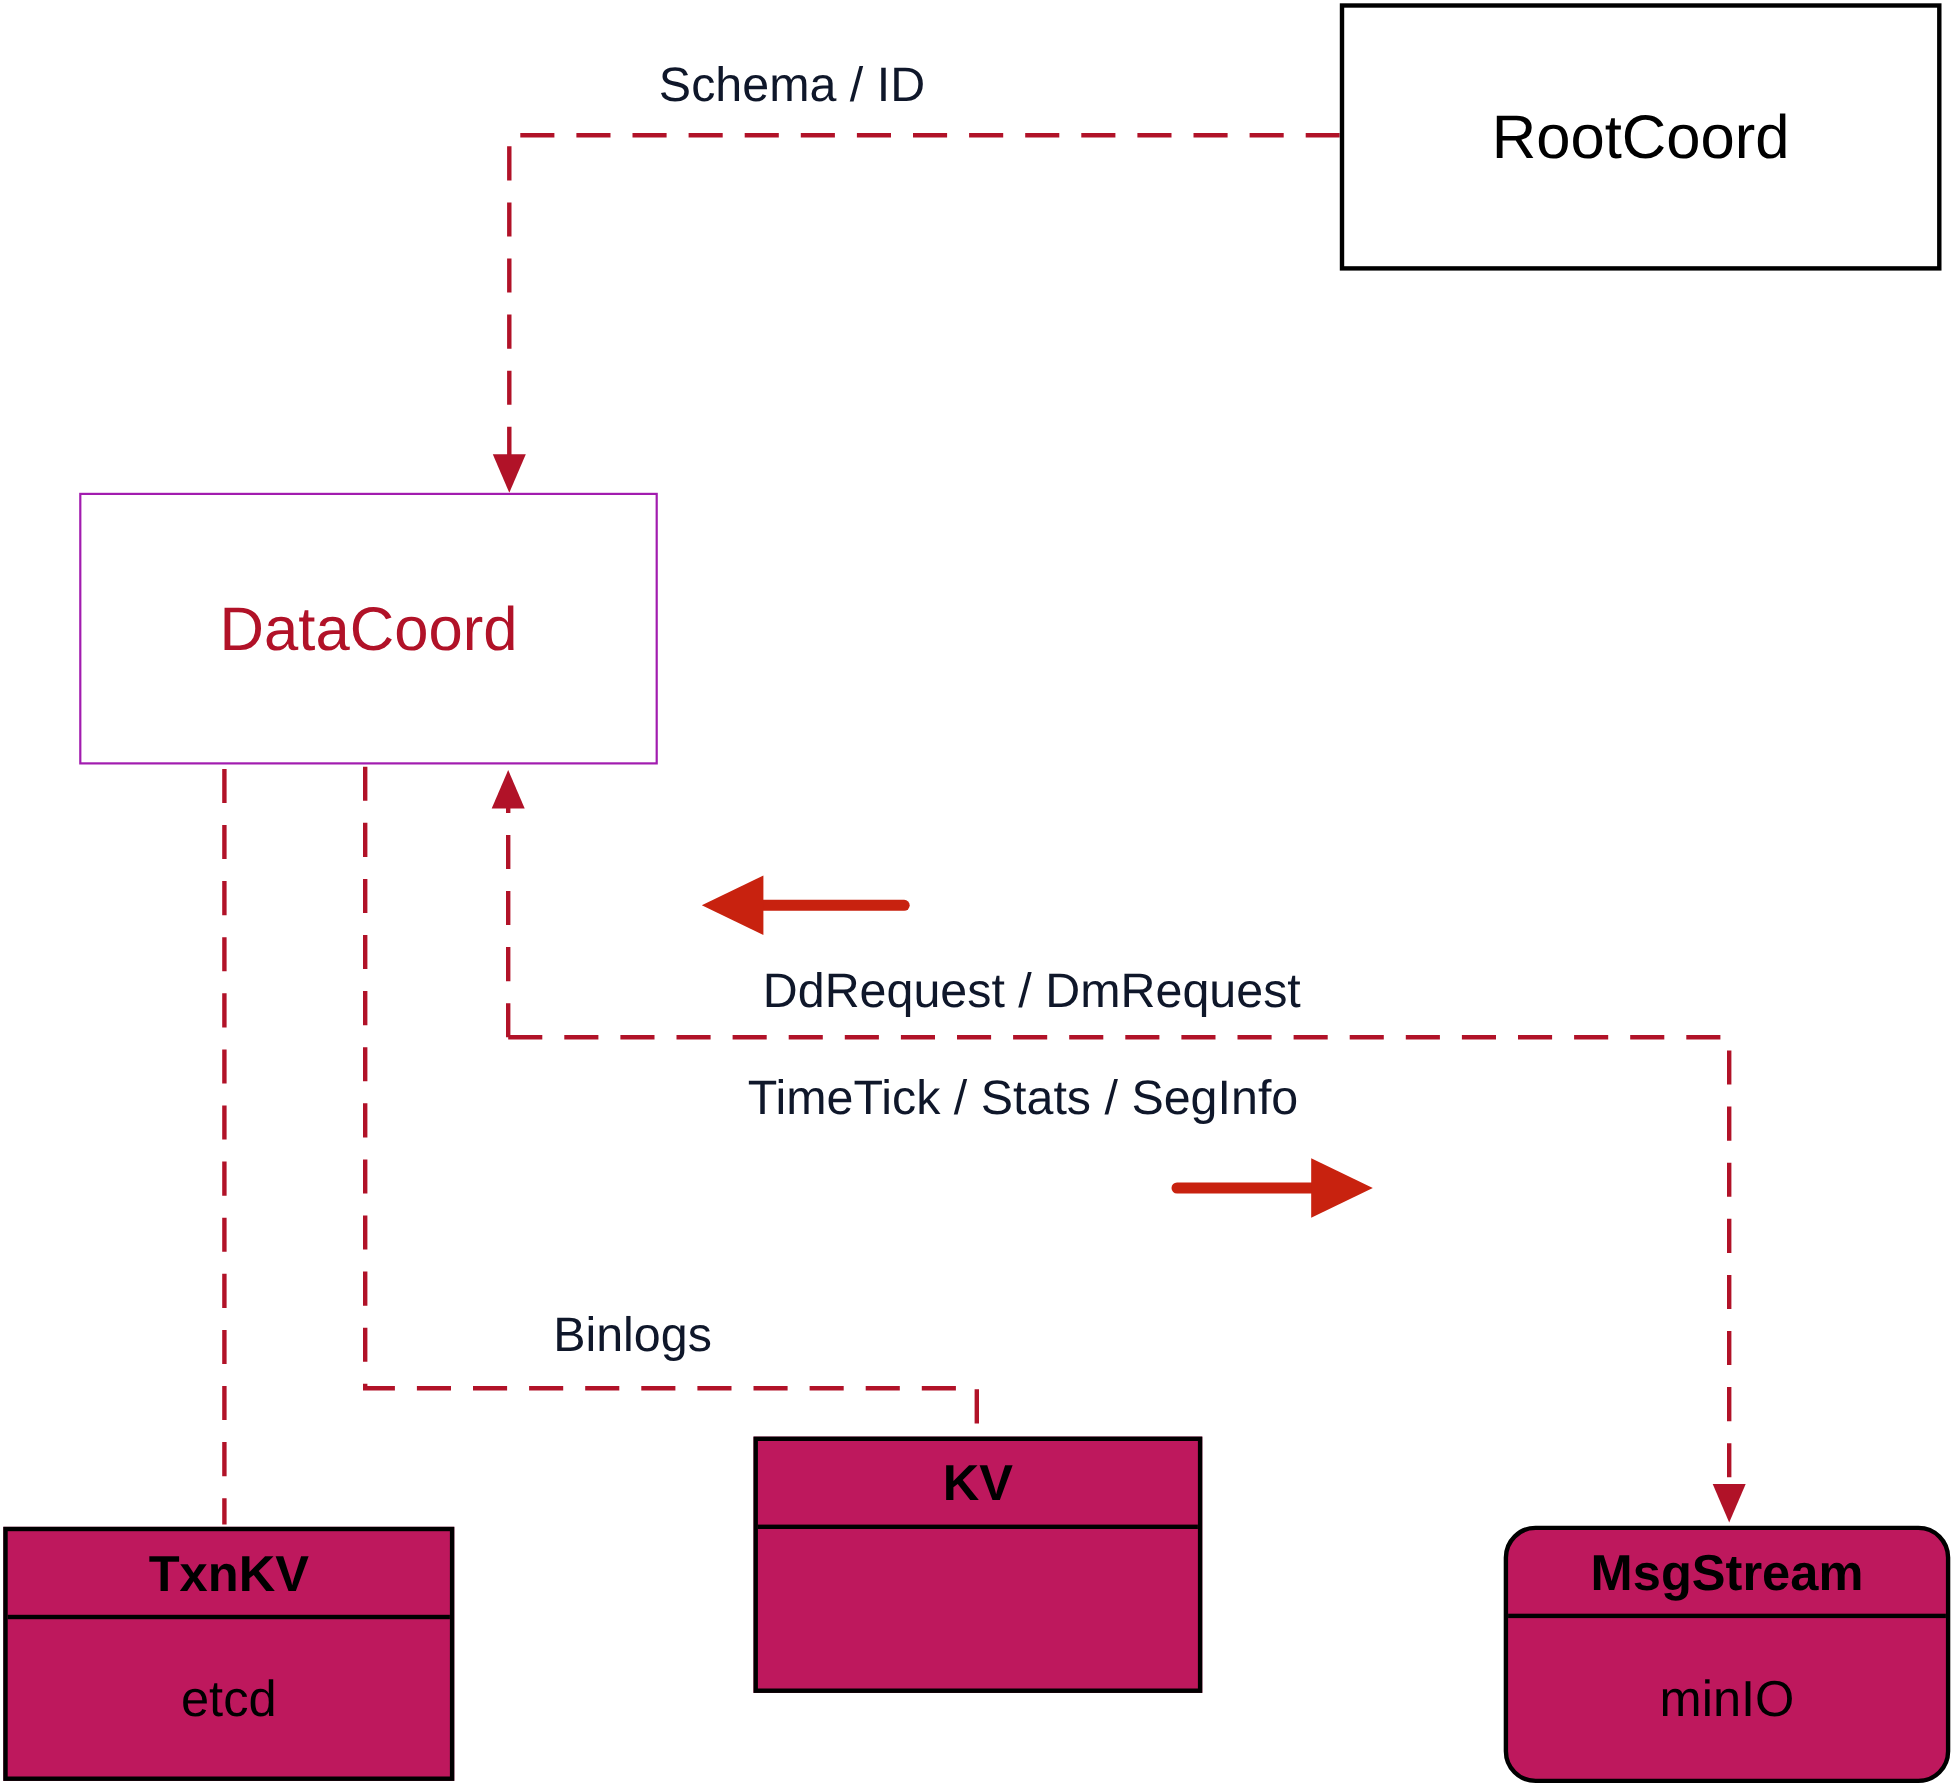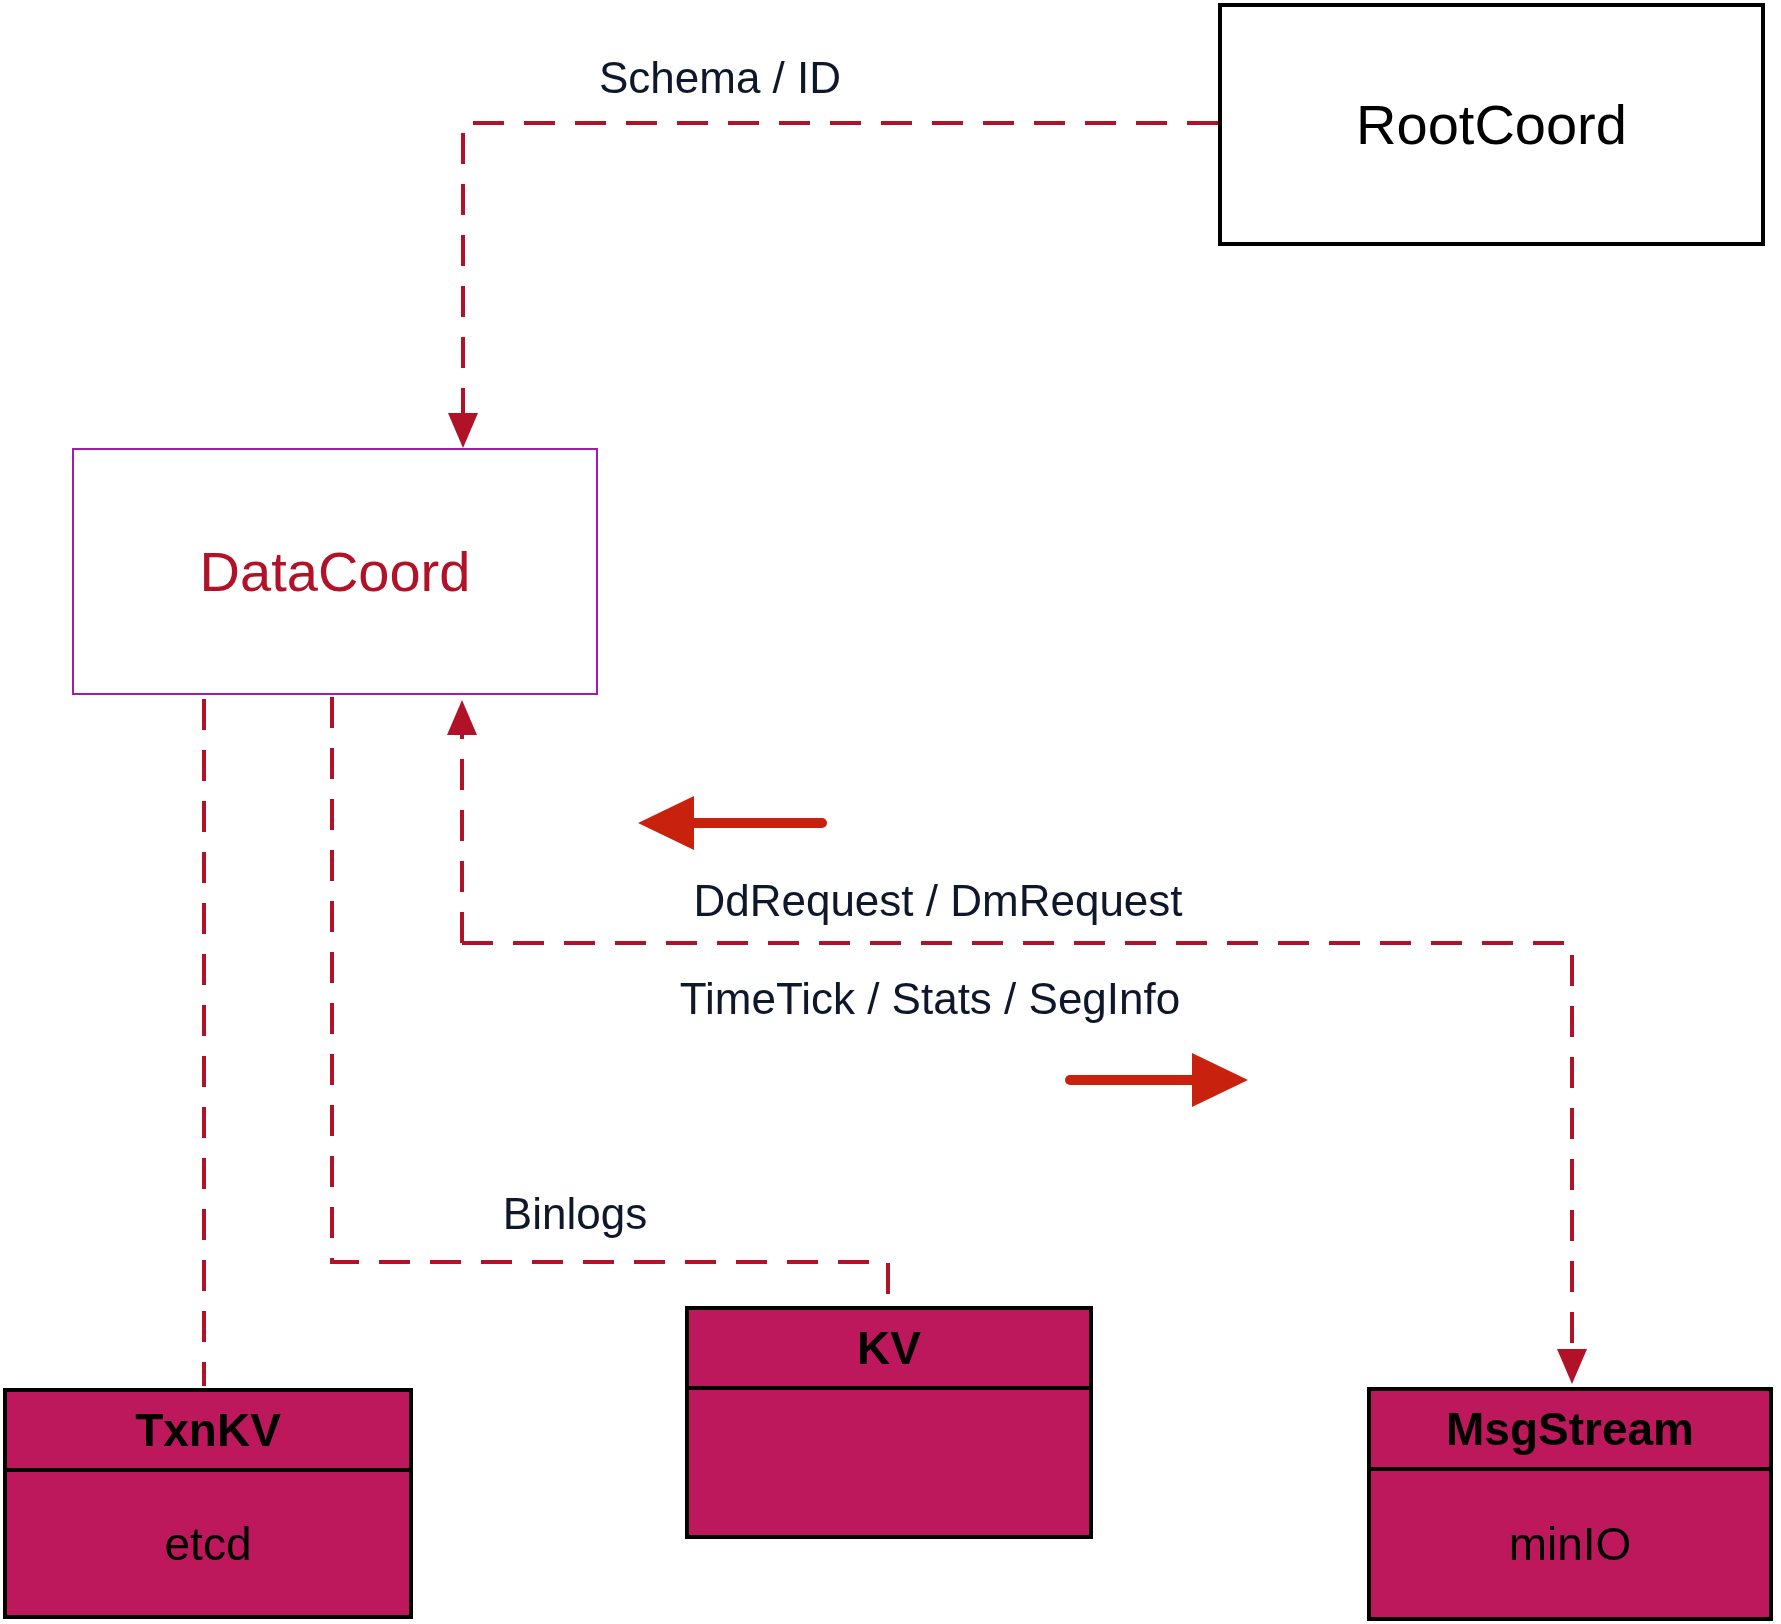--- a/index.html
+++ b/index.html
@@ -117,21 +117,21 @@
     <div class="trow">TxnKV</div>
     <div class="tbody">
       <span>etcd</span>
     </div>
   </div>
 
   <div class="tablebox" style="left:685px; top:1306px; width:408px; height:233px;">
     <div class="trow">KV</div>
   </div>
 
-  <div class="tablebox" style="left:1367px; top:1387px; width:406px; height:234px;">
+  <div class="tablebox" style="left:1367px; top:1387px; width:406px; height:234px;border-radius:29px;">
     <div class="trow">MsgStream</div>
     <div class="tbody">
       <span>minIO</span>
     </div>
   </div>
 
   <div class="edge-label" style="left:720px; top:78px;">Schema / ID</div>
 
   <div class="edge-label" style="left:938px; top:901px;">DdRequest / DmRequest</div>
 

